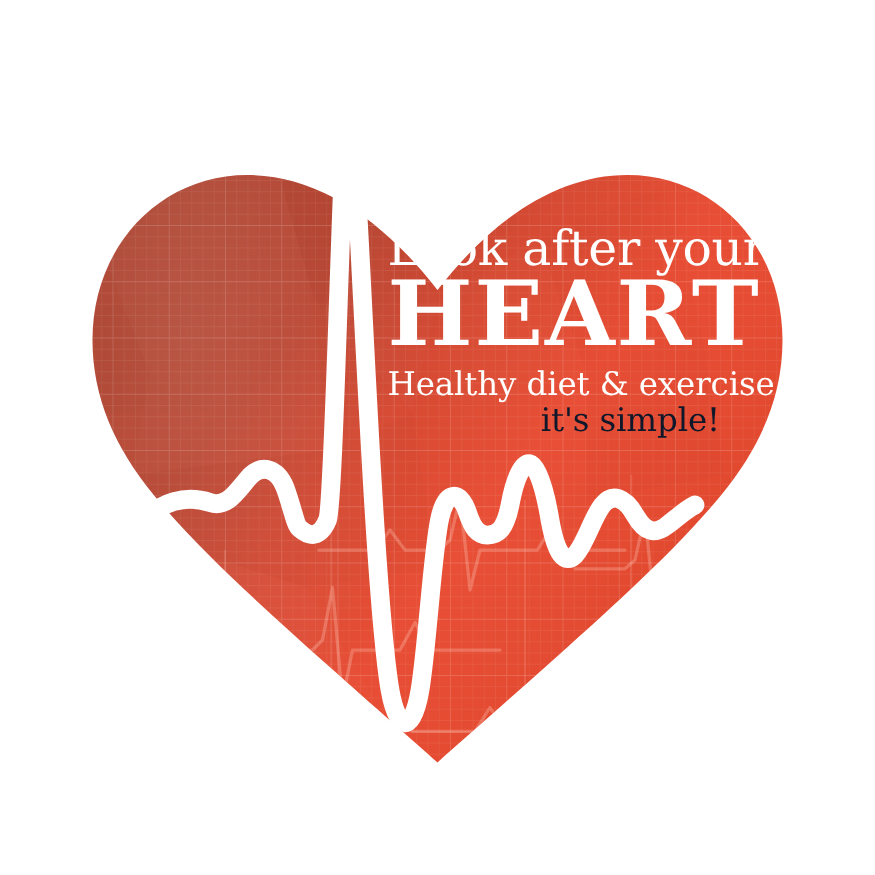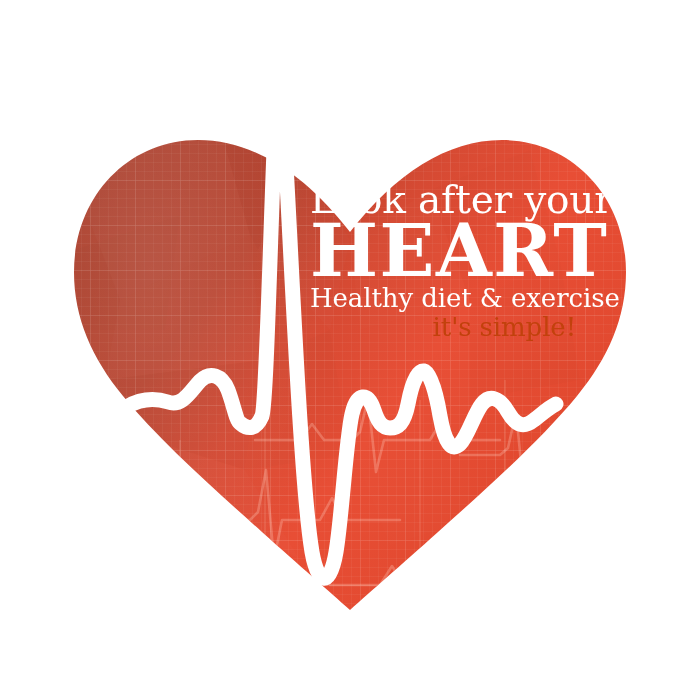--- a/index.html
+++ b/index.html
@@ -55,34 +55,34 @@
     margin-top: -2px;
     text-align: center;
     color: #ffffff;
   }
   .line-sub1 {
     font-family: "DejaVu Serif", serif;
     font-weight: 400;
     font-size: 26px;
     line-height: 29px;
     letter-spacing: -0.1px;
-    margin-top: 2px;
+    margin-top: 12px;
     text-align: center;
     white-space: nowrap;
     color: #ffffff;
   }
   .line-sub2 {
     font-family: "DejaVu Serif", serif;
     font-weight: 400;
     font-size: 26px;
     line-height: 29px;
     letter-spacing: -0.1px;
     text-align: right;
     white-space: nowrap;
-    color: #c2410c;
+    color: #0f172a;
   }
 </style>
 </head>
 <body>
 
 <div id="poster">
 
   <svg id="poster-svg" viewBox="0 0 700 700" xmlns="http://www.w3.org/2000/svg">
     <defs>
 

